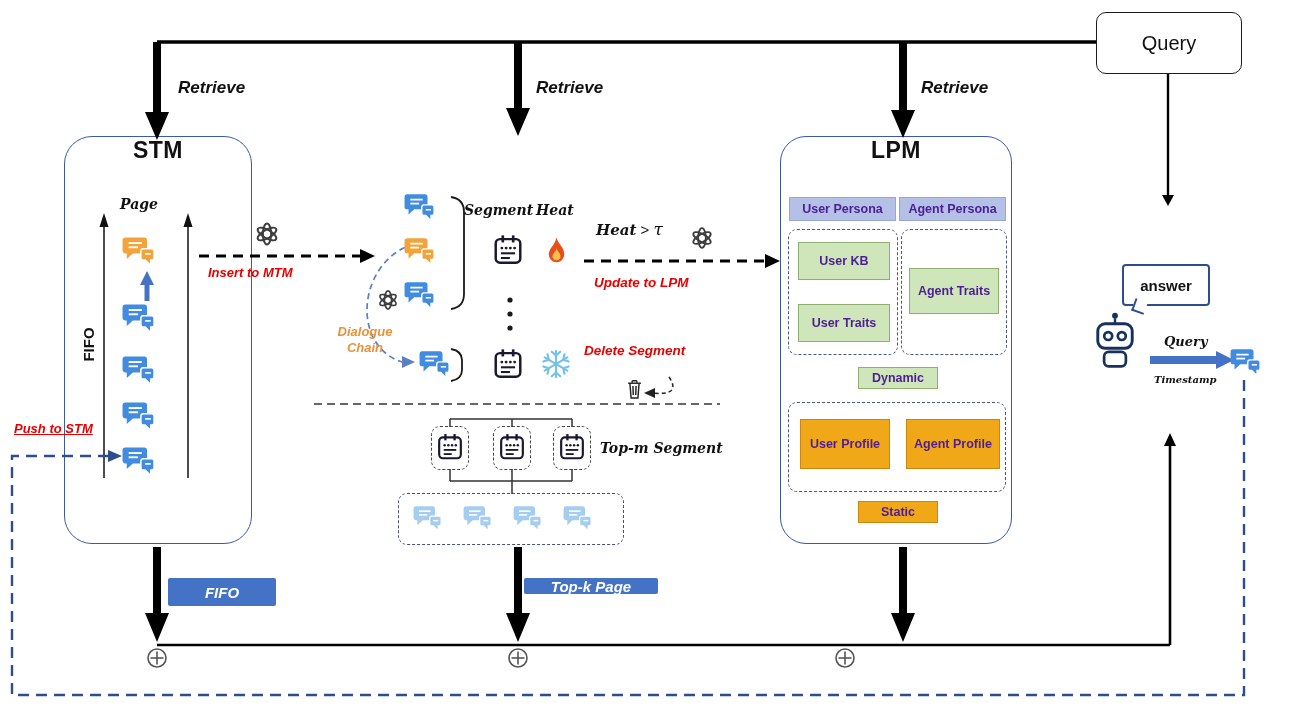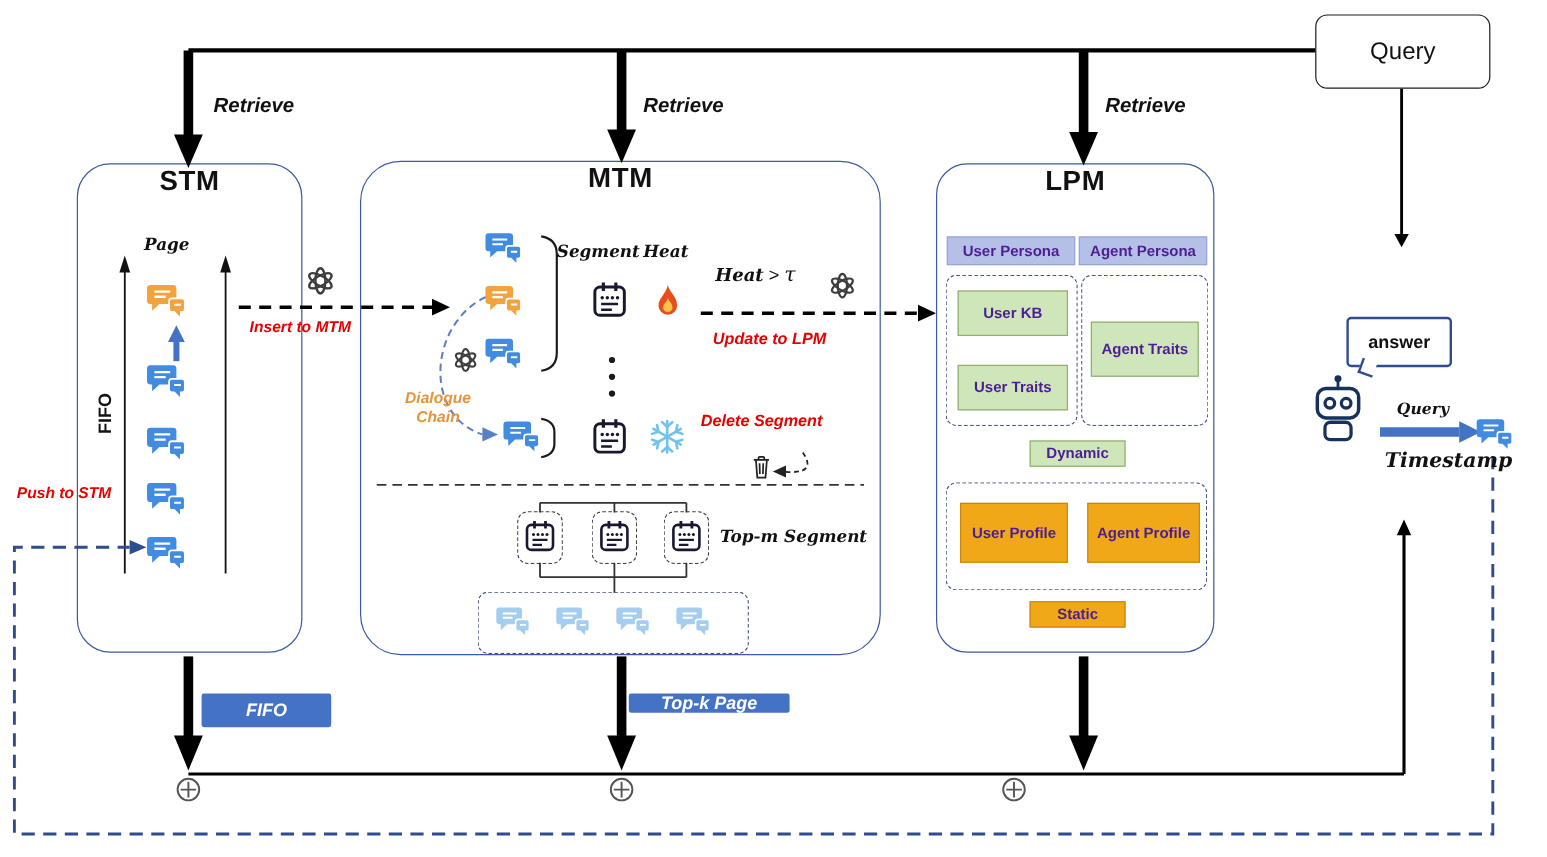--- a/index.html
+++ b/index.html
@@ -211,23 +211,20 @@
   </svg>
 
   <div class="box" style="left:1096px;top:12px;width:146px;height:62px;border:1.8px solid #1c1c1c;border-radius:10px;display:flex;align-items:center;justify-content:center;">
     <span style="font-size:20px;">Query</span>
   </div>
 
   <div class="box" style="left:64px;top:136px;width:188px;height:408px;border-radius:28px;">
     <div class="btitle">STM</div>
   </div>
 
-  <div class="box" style="left:300px;top:134px;width:434px;height:412px;border-radius:34px;">
-    <div class="btitle">MTM</div>
-  </div>
 
   <div class="box" style="left:780px;top:136px;width:232px;height:408px;border-radius:26px;">
     <div class="btitle">LPM</div>
   </div>
 
 
   <div class="lbl bi" style="left:178px;top:78px;font-size:17px;">Retrieve</div>
   <div class="lbl bi" style="left:536px;top:78px;font-size:17px;">Retrieve</div>
   <div class="lbl bi" style="left:921px;top:78px;font-size:17px;">Retrieve</div>
 
@@ -241,21 +238,21 @@
   <svg class="icon c-blue" style="left:122px;top:355px;" width="34" height="32">
       <use href="#sym-chat"></use>
     </svg>
   <svg class="icon c-blue" style="left:122px;top:401px;" width="34" height="32">
       <use href="#sym-chat"></use>
     </svg>
   <svg class="icon c-blue" style="left:122px;top:446px;" width="34" height="32">
       <use href="#sym-chat"></use>
     </svg>
   <div class="lbl" style="left:56px;top:336px;width:64px;text-align:center;font-weight:bold;font-size:15px;transform:rotate(-90deg);">FIFO</div>
-  <div class="lbl red" style="left:14px;top:403px;">Push to STM</div>
+  <div class="lbl red" style="left:14px;top:421px;text-decoration:underline;">Push to STM</div>
 
   <svg class="icon" style="left:252px;top:219px;" width="30" height="30">
       <use href="#sym-ai"></use>
     </svg>
   <div class="lbl red" style="left:208px;top:265px;">Insert to MTM</div>
 
   <svg class="icon c-blue" style="left:404px;top:193px;" width="32" height="30">
       <use href="#sym-chat"></use>
     </svg>
   <svg class="icon c-orange" style="left:404px;top:237px;" width="32" height="30">
@@ -340,21 +337,21 @@
   <div class="cell gold" style="left:800px;top:419px;width:90px;height:50px;">User Profile</div>
   <div class="cell gold" style="left:906px;top:419px;width:94px;height:50px;">Agent Profile</div>
   <div class="cell gold" style="left:858px;top:501px;width:80px;height:22px;">Static</div>
 
   <div class="answerbox" style="left:1122px;top:264px;width:88px;height:42px;">answer</div>
   <div class="tail" style="left:1133px;top:300px;"></div>
   <svg class="icon" style="left:1086px;top:310px;" width="58" height="62">
       <use href="#sym-robot"></use>
     </svg>
   <div class="lbl serifbi" style="left:1164px;top:334px;font-size:13px;">Query</div>
-  <div class="lbl serifbi" style="left:1154px;top:374px;font-size:17px;">Timestamp</div>
+  <div class="lbl serifbi" style="left:1154px;top:374px;font-size:10px;">Timestamp</div>
   <svg class="icon c-blue" style="left:1230px;top:348px;" width="32" height="30">
       <use href="#sym-chat"></use>
     </svg>
 
   <div class="chip" style="left:168px;top:578px;width:108px;height:28px;">FIFO</div>
   <div class="chip" style="left:524px;top:578px;width:134px;height:16px;">Top-k Page</div>
 
 </div>
 
 </body></html>

